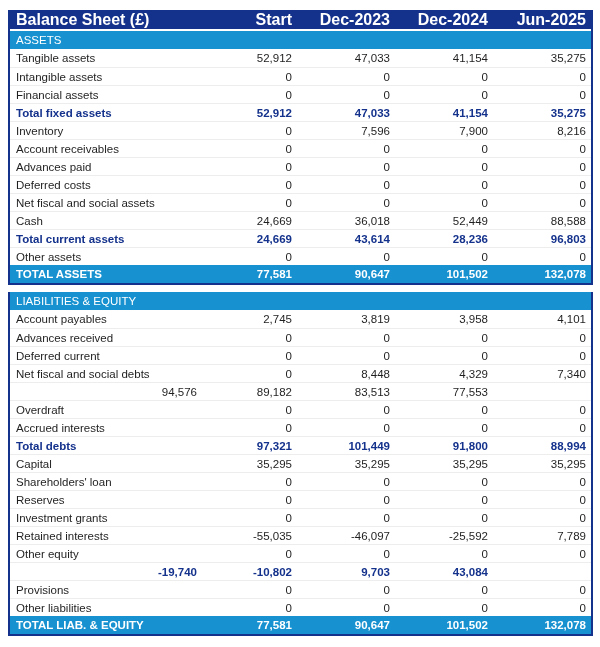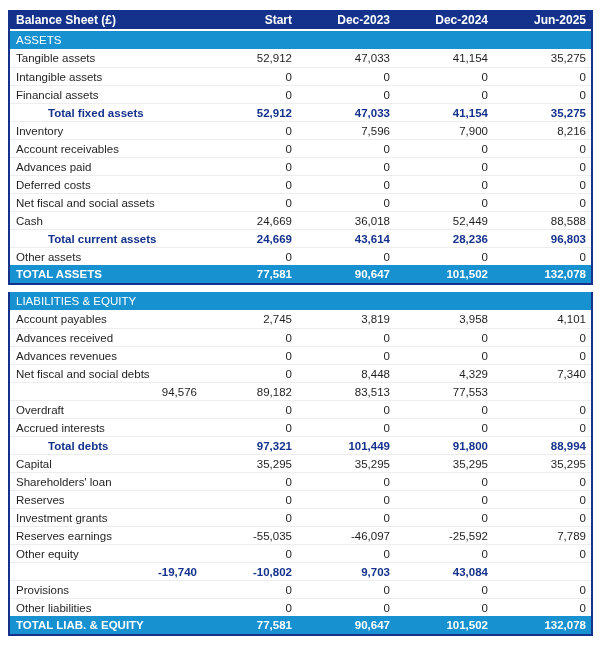--- a/index.html
+++ b/index.html
@@ -35,31 +35,30 @@
   }
   .row.sep {
     border-top: 1px solid #ededed;
   }
   .thead {
     background: #14328C;
     color: #ffffff;
     font-weight: bold;
     height: 21px;
     border-bottom: 2px solid #ffffff;
-    font-size: 12px;
+    font-size: 16px;
   }
   .section-header {
     background: #1791D0;
     color: #ffffff;
     font-weight: normal;
   }
   .row.subtotal {
     color: #14328C;
     font-weight: bold;
-    padding-left: 32px;
   }
   .row.grand {
     background: #1791D0;
     color: #ffffff;
     font-weight: bold;
   }
   .cell {
     overflow: hidden;
     white-space: nowrap;
   }
@@ -196,21 +195,21 @@
           <div class="cell num">4,101</div>
         </div>
         <div class="row normal sep">
           <div class="cell label">Advances received</div>
           <div class="cell num">0</div>
           <div class="cell num">0</div>
           <div class="cell num">0</div>
           <div class="cell num">0</div>
         </div>
         <div class="row normal sep">
-          <div class="cell label">Advances revenues</div>
+          <div class="cell label">Deferred current</div>
           <div class="cell num">0</div>
           <div class="cell num">0</div>
           <div class="cell num">0</div>
           <div class="cell num">0</div>
         </div>
         <div class="row normal sep">
           <div class="cell label">Net fiscal and social debts</div>
           <div class="cell num">0</div>
           <div class="cell num">8,448</div>
           <div class="cell num">4,329</div>
@@ -265,21 +264,21 @@
           <div class="cell num">0</div>
         </div>
         <div class="row normal sep">
           <div class="cell label">Investment grants</div>
           <div class="cell num">0</div>
           <div class="cell num">0</div>
           <div class="cell num">0</div>
           <div class="cell num">0</div>
         </div>
         <div class="row normal sep">
-          <div class="cell label">Reserves earnings</div>
+          <div class="cell label">Retained interests</div>
           <div class="cell num">-55,035</div>
           <div class="cell num">-46,097</div>
           <div class="cell num">-25,592</div>
           <div class="cell num">7,789</div>
         </div>
         <div class="row normal sep">
           <div class="cell label">Other equity</div>
           <div class="cell num">0</div>
           <div class="cell num">0</div>
           <div class="cell num">0</div>

